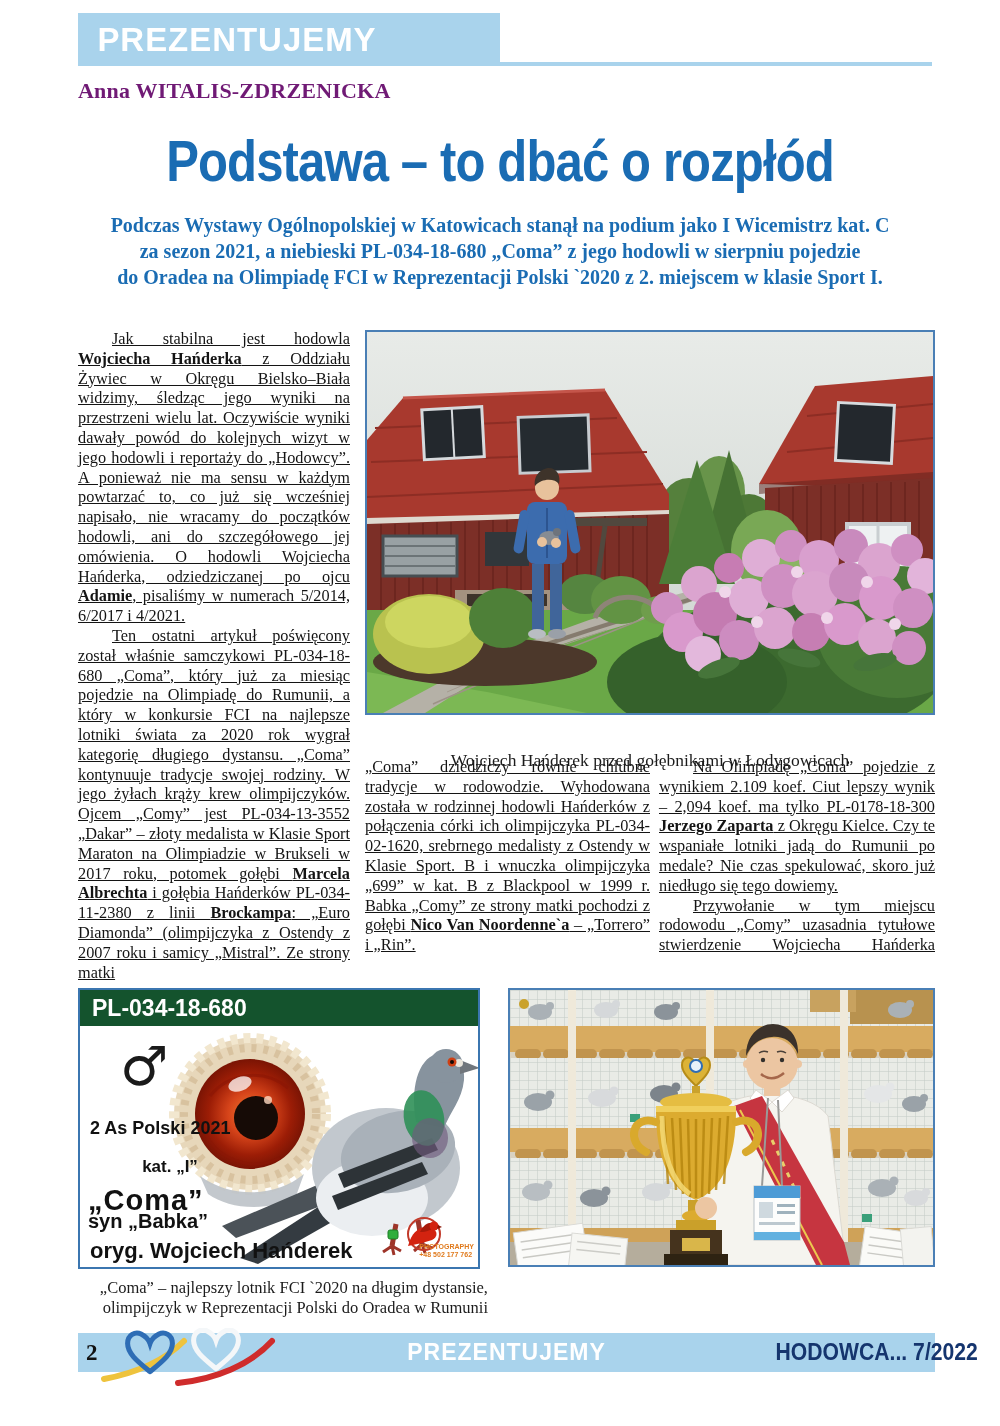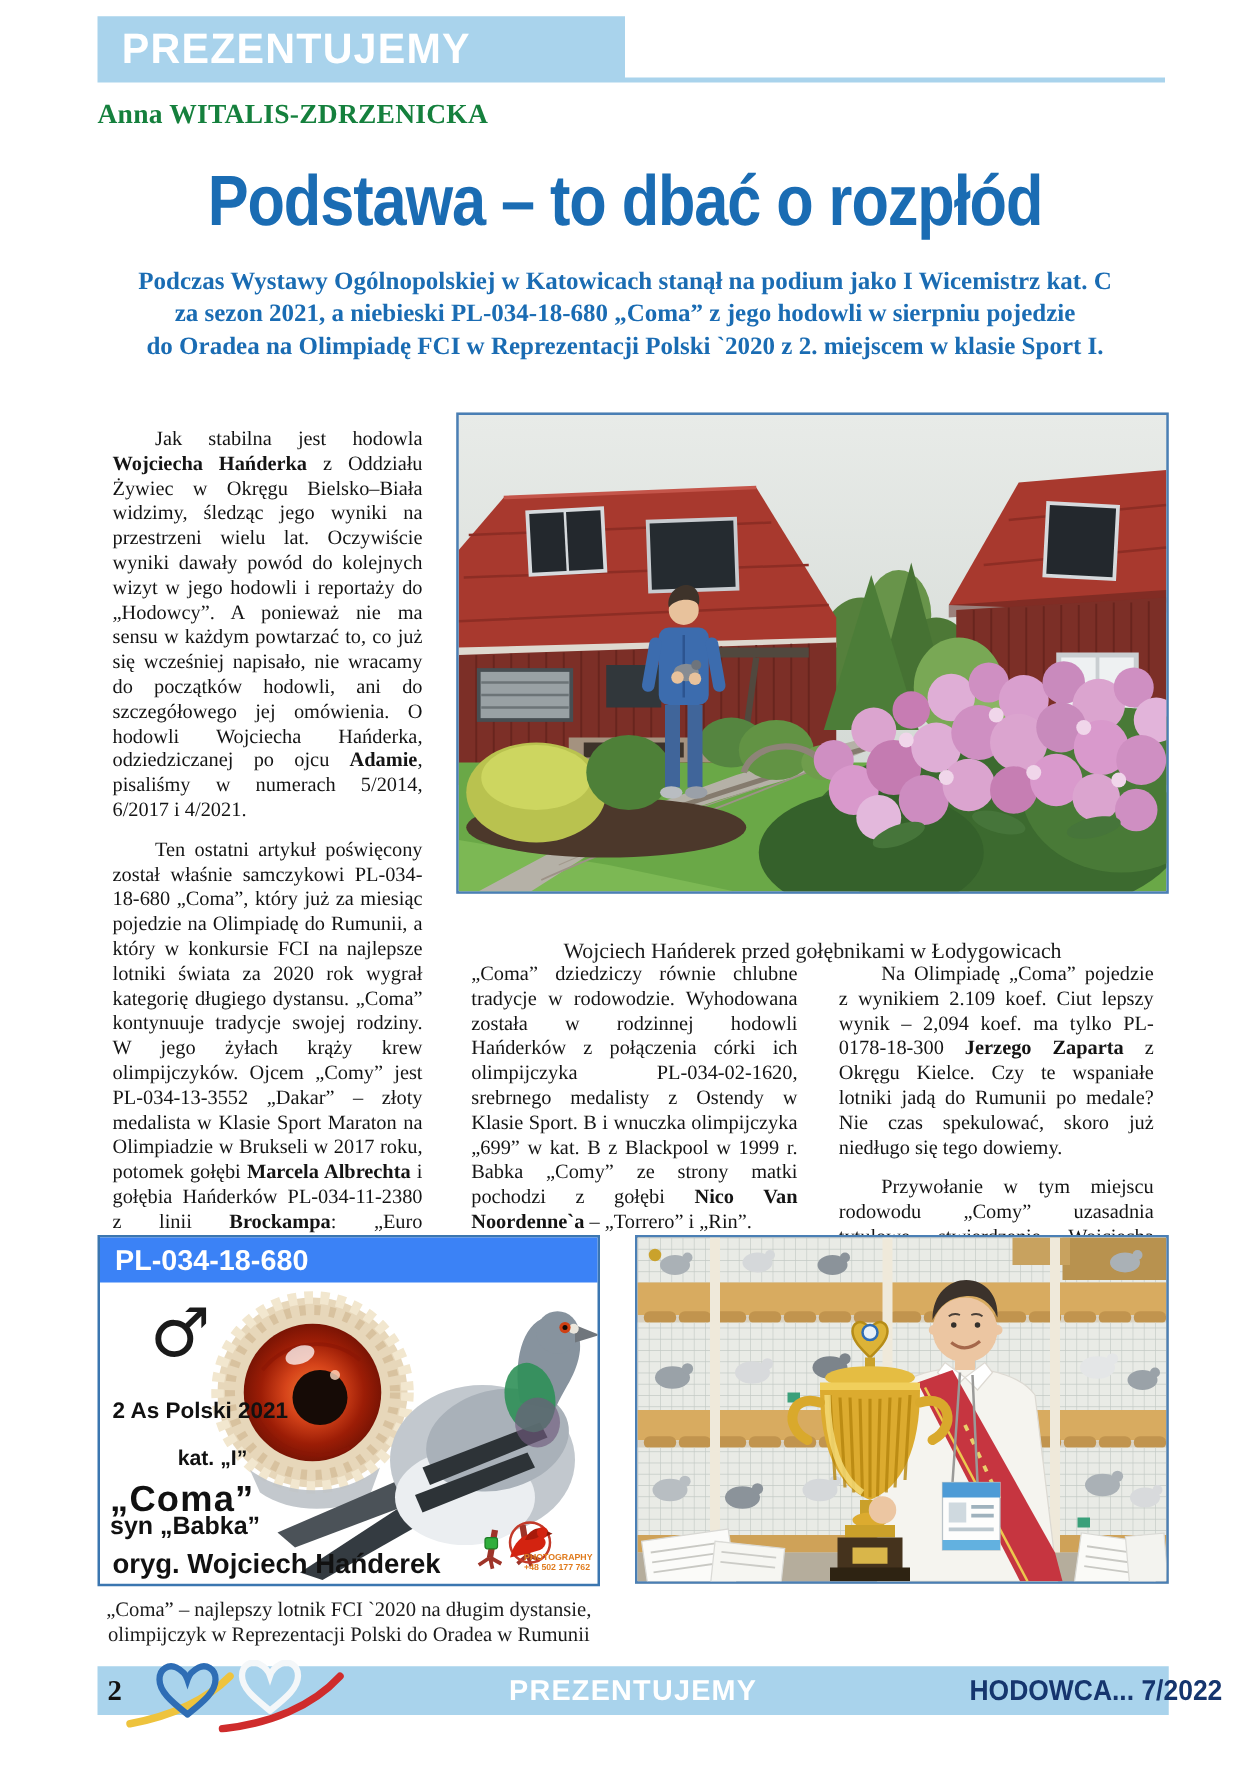--- a/index.html
+++ b/index.html
@@ -4,49 +4,49 @@
 <style>
   html,body{margin:0;padding:0;background:#ffffff;}
   .page{position:relative;width:1000px;height:1426px;background:#fff;overflow:hidden;
         font-family:"Liberation Serif",serif;color:#141414;padding-left:48px;}
 
   
   .band{position:absolute;left:78px;top:13px;width:422px;height:53px;background:#a9d3ec;}
   .band-label{display:block;padding:7px 0 0 20px;color:#fff;font-family:"Liberation Sans",sans-serif;
               font-weight:bold;font-size:34px;letter-spacing:1px;transform:scaleX(.97);transform-origin:left;}
   .band-underline{position:absolute;left:500px;top:62px;width:432px;height:4px;background:#a9d3ec;}
-  .author{position:absolute;left:78px;top:78px;font-size:22px;font-weight:bold;color:#15803d;letter-spacing:.2px;}
+  .author{position:absolute;left:78px;top:78px;font-size:22px;font-weight:bold;color:#701a75;letter-spacing:.2px;}
   .title{position:absolute;left:73px;top:128px;width:854px;margin:0;text-align:center;color:#1a6cb3;
          font-family:"Liberation Sans",sans-serif;font-weight:bold;font-size:57px;letter-spacing:-1px;
          transform:scaleX(.86);transform-origin:center;}
   .lead{position:absolute;left:55px;top:212px;width:890px;text-align:center;color:#1a6cb3;
         font-weight:bold;font-size:20px;line-height:26px;}
 
   
   .col{position:absolute;text-align:justify;font-size:16.3px;line-height:19.8px;}
-  .col .para{margin:12px;text-align:justify;}
+  .col .para{margin:0;text-align:justify;text-decoration:underline;}
   .para.indent{text-indent:34px;}
   .para.cont{text-align-last:justify;}
   #col-left{left:78px;top:329px;width:272px;}
   #col-mid{left:365px;top:757px;width:285px;}
   #col-right{left:659px;top:757px;width:276px;}
   .col b{font-weight:bold;}
 
   
   .photo-main{position:absolute;left:365px;top:330px;width:570px;height:385px;border:2px solid #4a7fb5;box-sizing:border-box;background:#dfe3e0;}
   .photo-trophy{position:absolute;left:508px;top:988px;width:427px;height:279px;border:2px solid #4a7fb5;box-sizing:border-box;background:#d9d2c2;}
   .photo-main svg,.photo-trophy svg{display:block;width:100%;height:100%;}
   .caption-main{position:absolute;left:365px;top:722px;width:570px;text-align:center;font-size:17.5px;color:#1b1b1b;margin-top:28px;}
-  .caption-2l{position:absolute;text-align:center;font-size:16.5px;line-height:20px;color:#1b1b1b;}
+  .caption-2l{position:absolute;text-align:right;font-size:16.5px;line-height:20px;color:#1b1b1b;}
   #caption-card{left:70px;top:1278px;width:418px;}
   #caption-trophy{left:508px;top:1276px;width:427px;}
 
   
   .card{position:absolute;left:78px;top:988px;width:402px;height:281px;border:2px solid #3b76b0;box-sizing:border-box;background:#fff;}
-  .card-header{height:36px;background:#3b82f6;color:#fff;font-family:"Liberation Sans",sans-serif;
+  .card-header{height:36px;background:#14532d;color:#fff;font-family:"Liberation Sans",sans-serif;
                font-weight:bold;font-size:23px;line-height:36px;padding-left:12px;box-sizing:border-box;}
   .card-body{position:relative;width:398px;height:241px;}
   .card-body svg{position:absolute;left:0;top:0;width:100%;height:100%;}
   .card-sex{position:absolute;left:40px;top:14px;font-family:"DejaVu Sans",sans-serif;font-size:54px;color:#1a1a1a;line-height:1;}
   .card-txt{position:absolute;font-family:"Liberation Sans",sans-serif;font-weight:bold;color:#111;}
   .card-award1{left:10px;top:92px;font-size:18px;}
   .card-award2{left:10px;top:131px;width:160px;text-align:center;font-size:17px;}
   .card-name{left:8px;top:158px;font-size:29px;letter-spacing:1px;}
   .card-lineage{left:8px;top:184px;font-size:20px;}
   .card-breeder{left:10px;top:212px;font-size:22px;}

